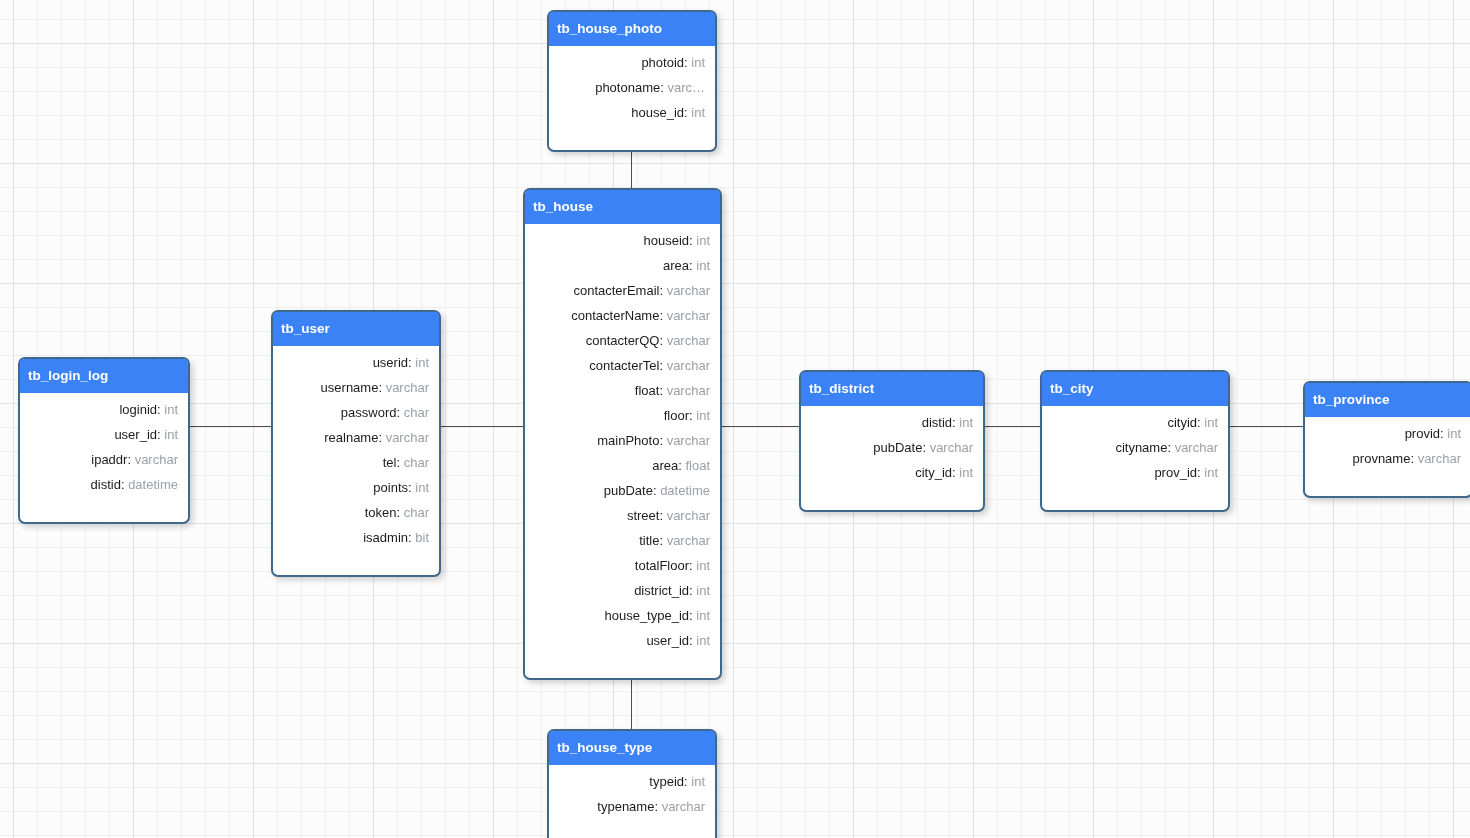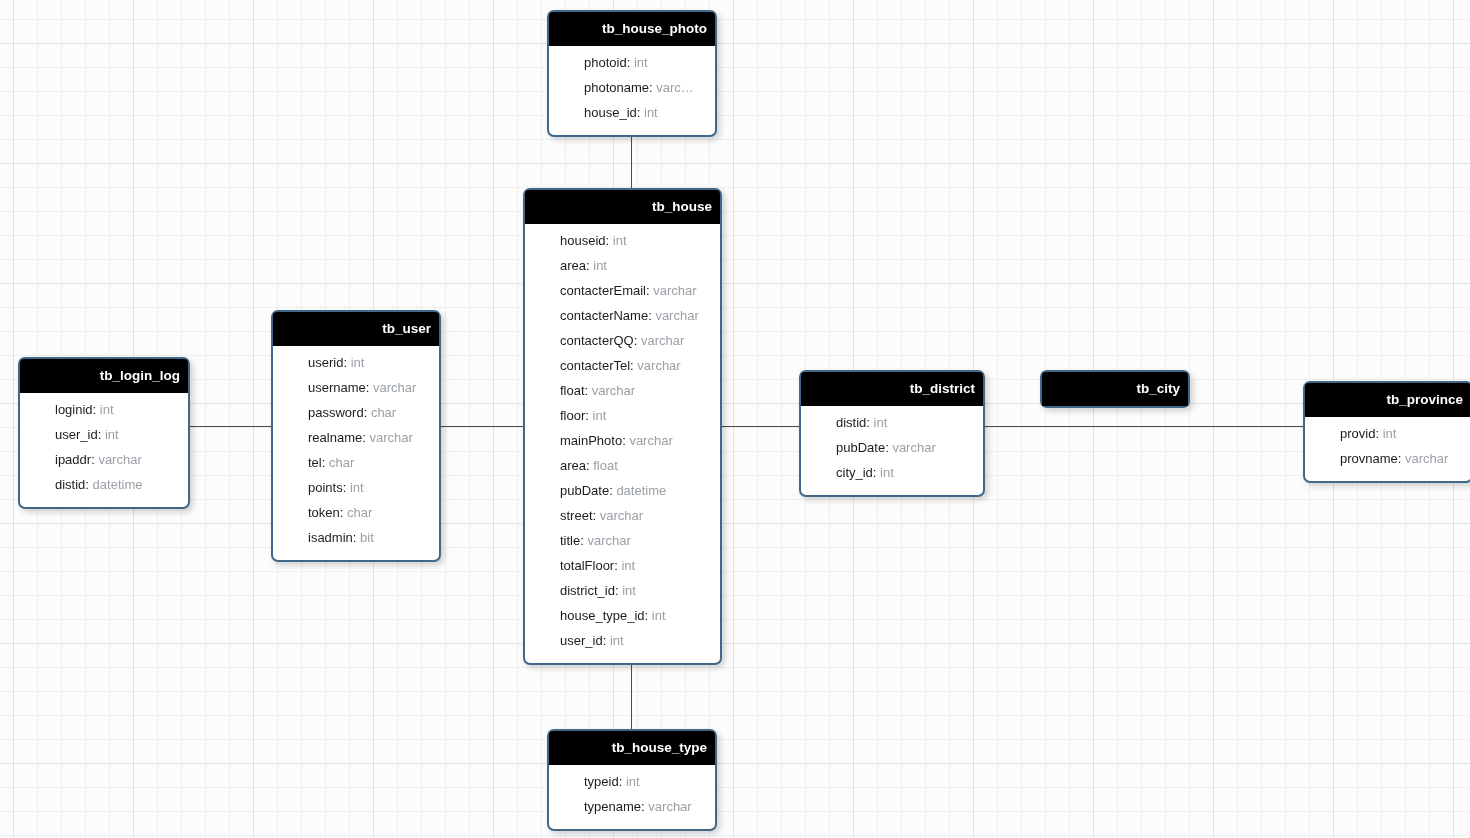--- a/index.html
+++ b/index.html
@@ -39,52 +39,53 @@
   .table {
     position: absolute;
     z-index: 2;
     background: #ffffff;
     border: 2px solid #40688a;
     border-radius: 7px;
     box-shadow: 3px 3px 6px rgba(0,0,0,0.18);
     box-sizing: border-box;
   }
   .table-header {
-    background: #000000;
+    background: #3b82f6;
     color: #ffffff;
     font-weight: bold;
     font-size: 13.5px;
     line-height: 18px;
-    text-align: right;
+    text-align: left;
     padding: 8px 8px;
     border-radius: 4px 4px 0 0;
     white-space: nowrap;
     overflow: hidden;
     cursor: move;
   }
   .table-fields {
-    padding: 5px 0 9px 0;
+    padding: 5px 0 24px 0;
+    text-align: right;
   }
   .field-row {
     padding: 4px 10px 5px 35px;
     font-size: 13px;
     line-height: 16px;
     white-space: nowrap;
     overflow: hidden;
   }
   .fname { color: #1c1c1c; }
   .ftype { color: #9aa0a6; }
 
   
   .t-house-photo { left: 547px;  top: 10px;  width: 170px; }
   .t-house       { left: 523px;  top: 188px; width: 199px; }
   .t-user        { left: 271px;  top: 310px; width: 170px; }
   .t-login-log   { left: 18px;   top: 357px; width: 172px; }
   .t-district    { left: 799px;  top: 370px; width: 186px; }
-  .t-city        { left: 1040px; top: 370px; width: 150px; }
+  .t-city        { left: 1040px; top: 370px; width: 190px; }
   .t-province    { left: 1292px; top: 381px; width: 170px; margin-left: 11px; }
   .t-house-type  { left: 547px;  top: 729px; width: 170px; }
 </style>
 </head>
 <body>
 
 <div class="canvas">
 
   <div class="line h-main"></div>
   <div class="line v-main"></div>
@@ -149,20 +150,25 @@
     <div class="table-header">tb_district</div>
     <div class="table-fields">
         <div class="field-row"><span class="fname">distid: </span><span class="ftype">int</span></div>
         <div class="field-row"><span class="fname">pubDate: </span><span class="ftype">varchar</span></div>
         <div class="field-row"><span class="fname">city_id: </span><span class="ftype">int</span></div>
       </div>
   </div>
 
   <div class="table t-city">
     <div class="table-header">tb_city</div>
+    <div class="table-fields">
+        <div class="field-row"><span class="fname">cityid: </span><span class="ftype">int</span></div>
+        <div class="field-row"><span class="fname">cityname: </span><span class="ftype">varchar</span></div>
+        <div class="field-row"><span class="fname">prov_id: </span><span class="ftype">int</span></div>
+      </div>
   </div>
 
   <div class="table t-province">
     <div class="table-header">tb_province</div>
     <div class="table-fields">
         <div class="field-row"><span class="fname">provid: </span><span class="ftype">int</span></div>
         <div class="field-row"><span class="fname">provname: </span><span class="ftype">varchar</span></div>
       </div>
   </div>
 

